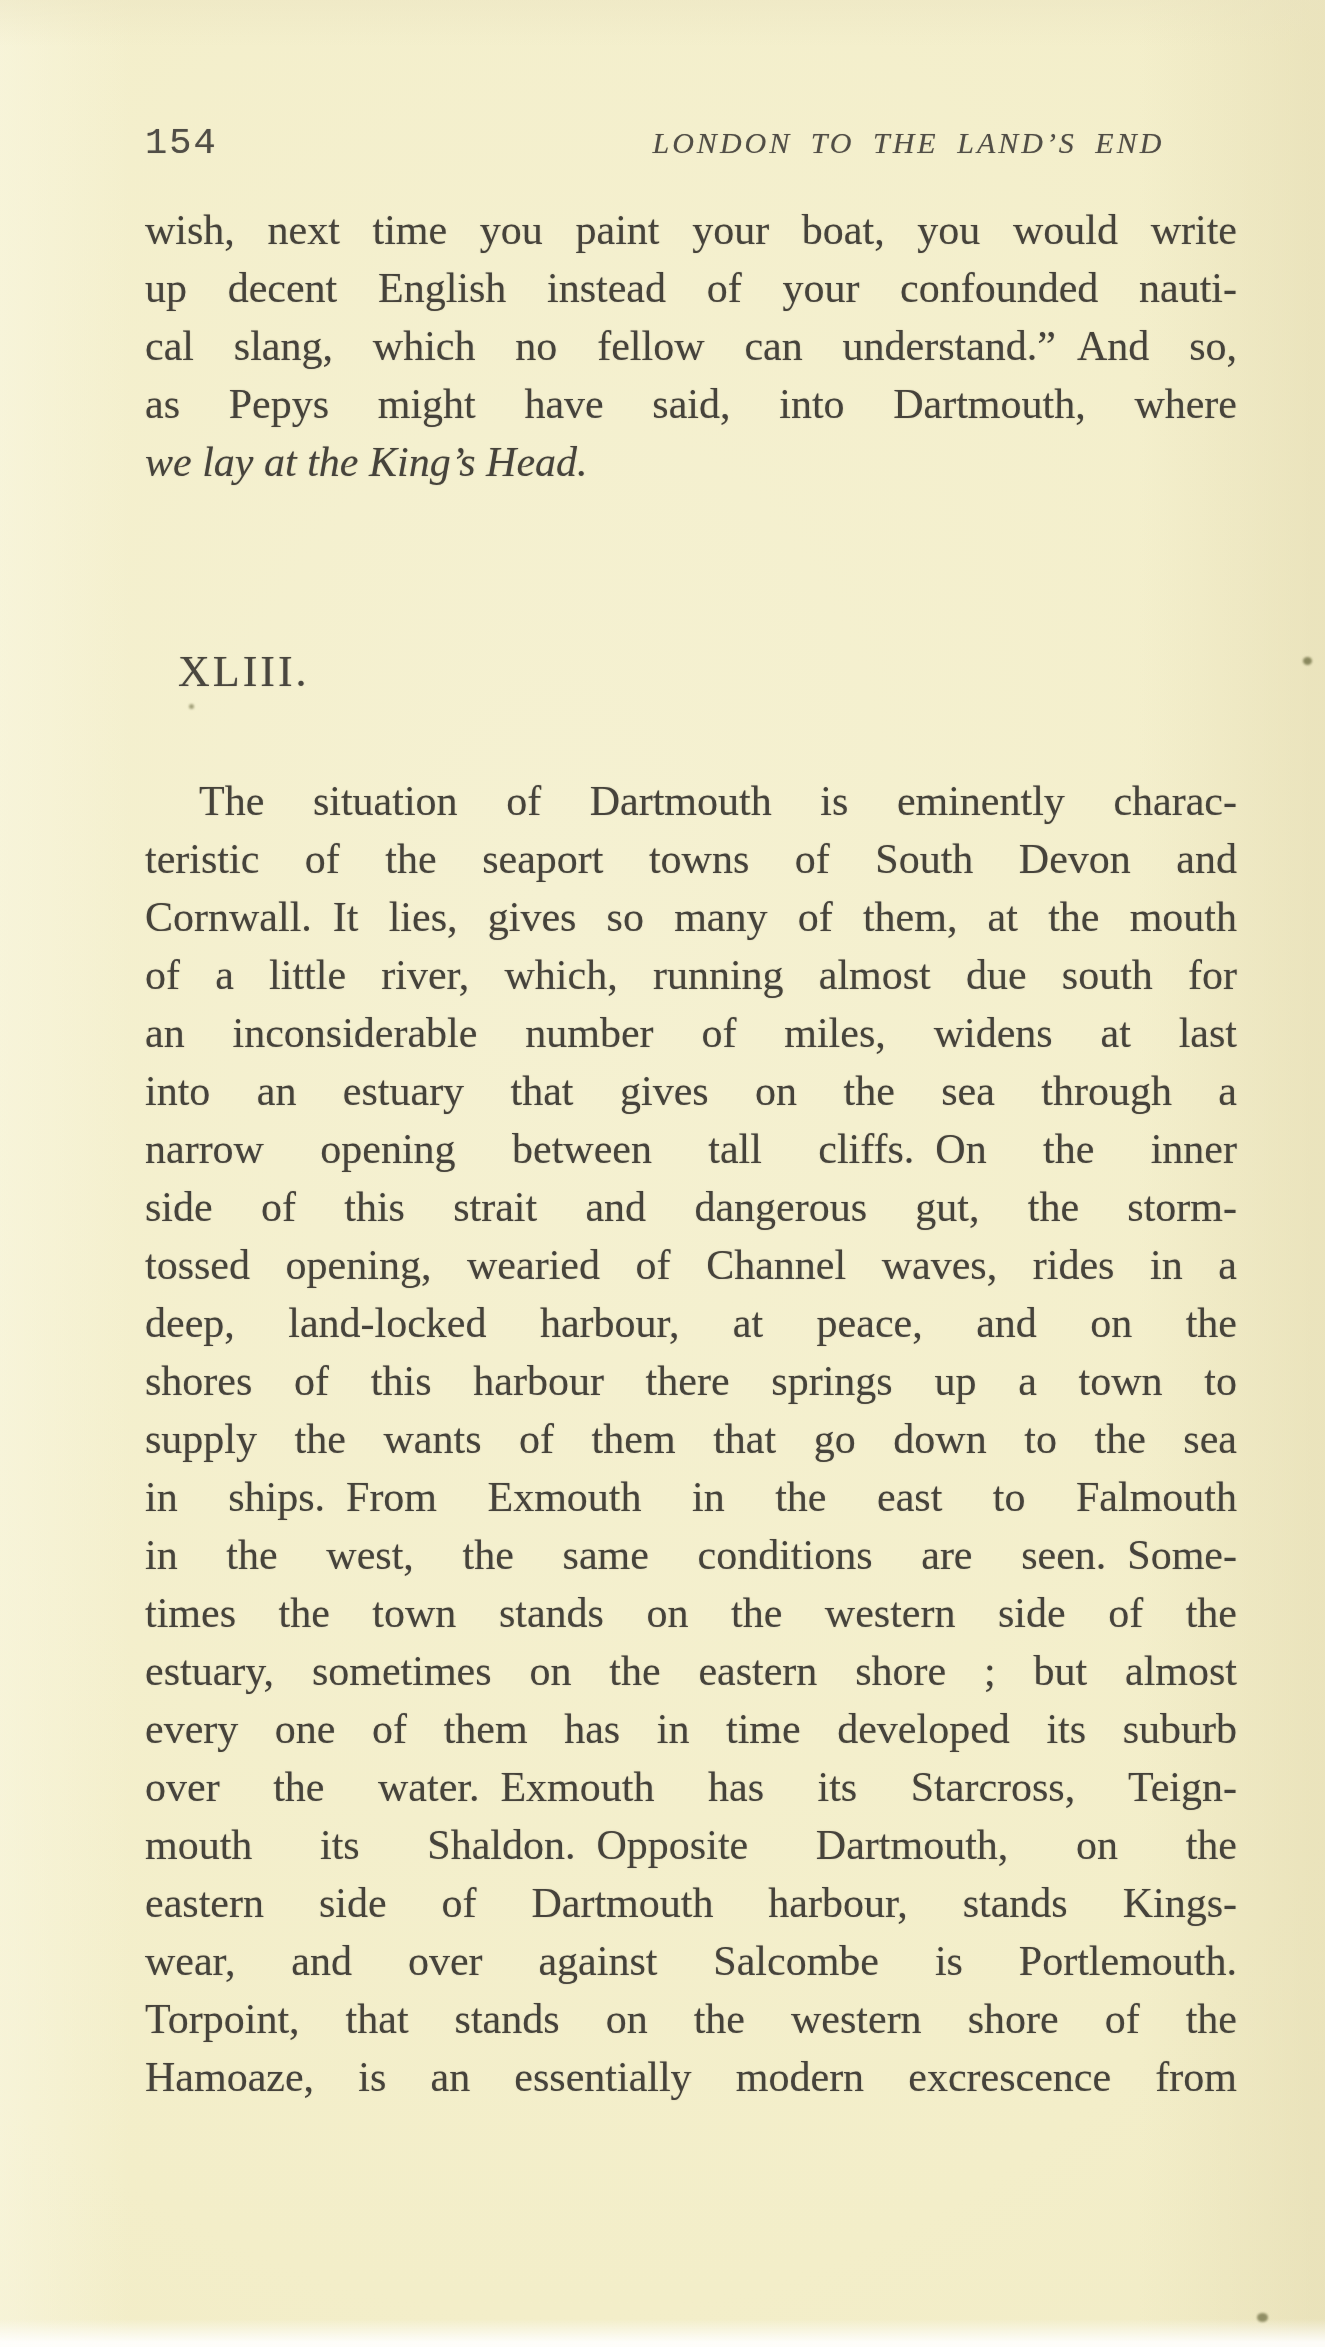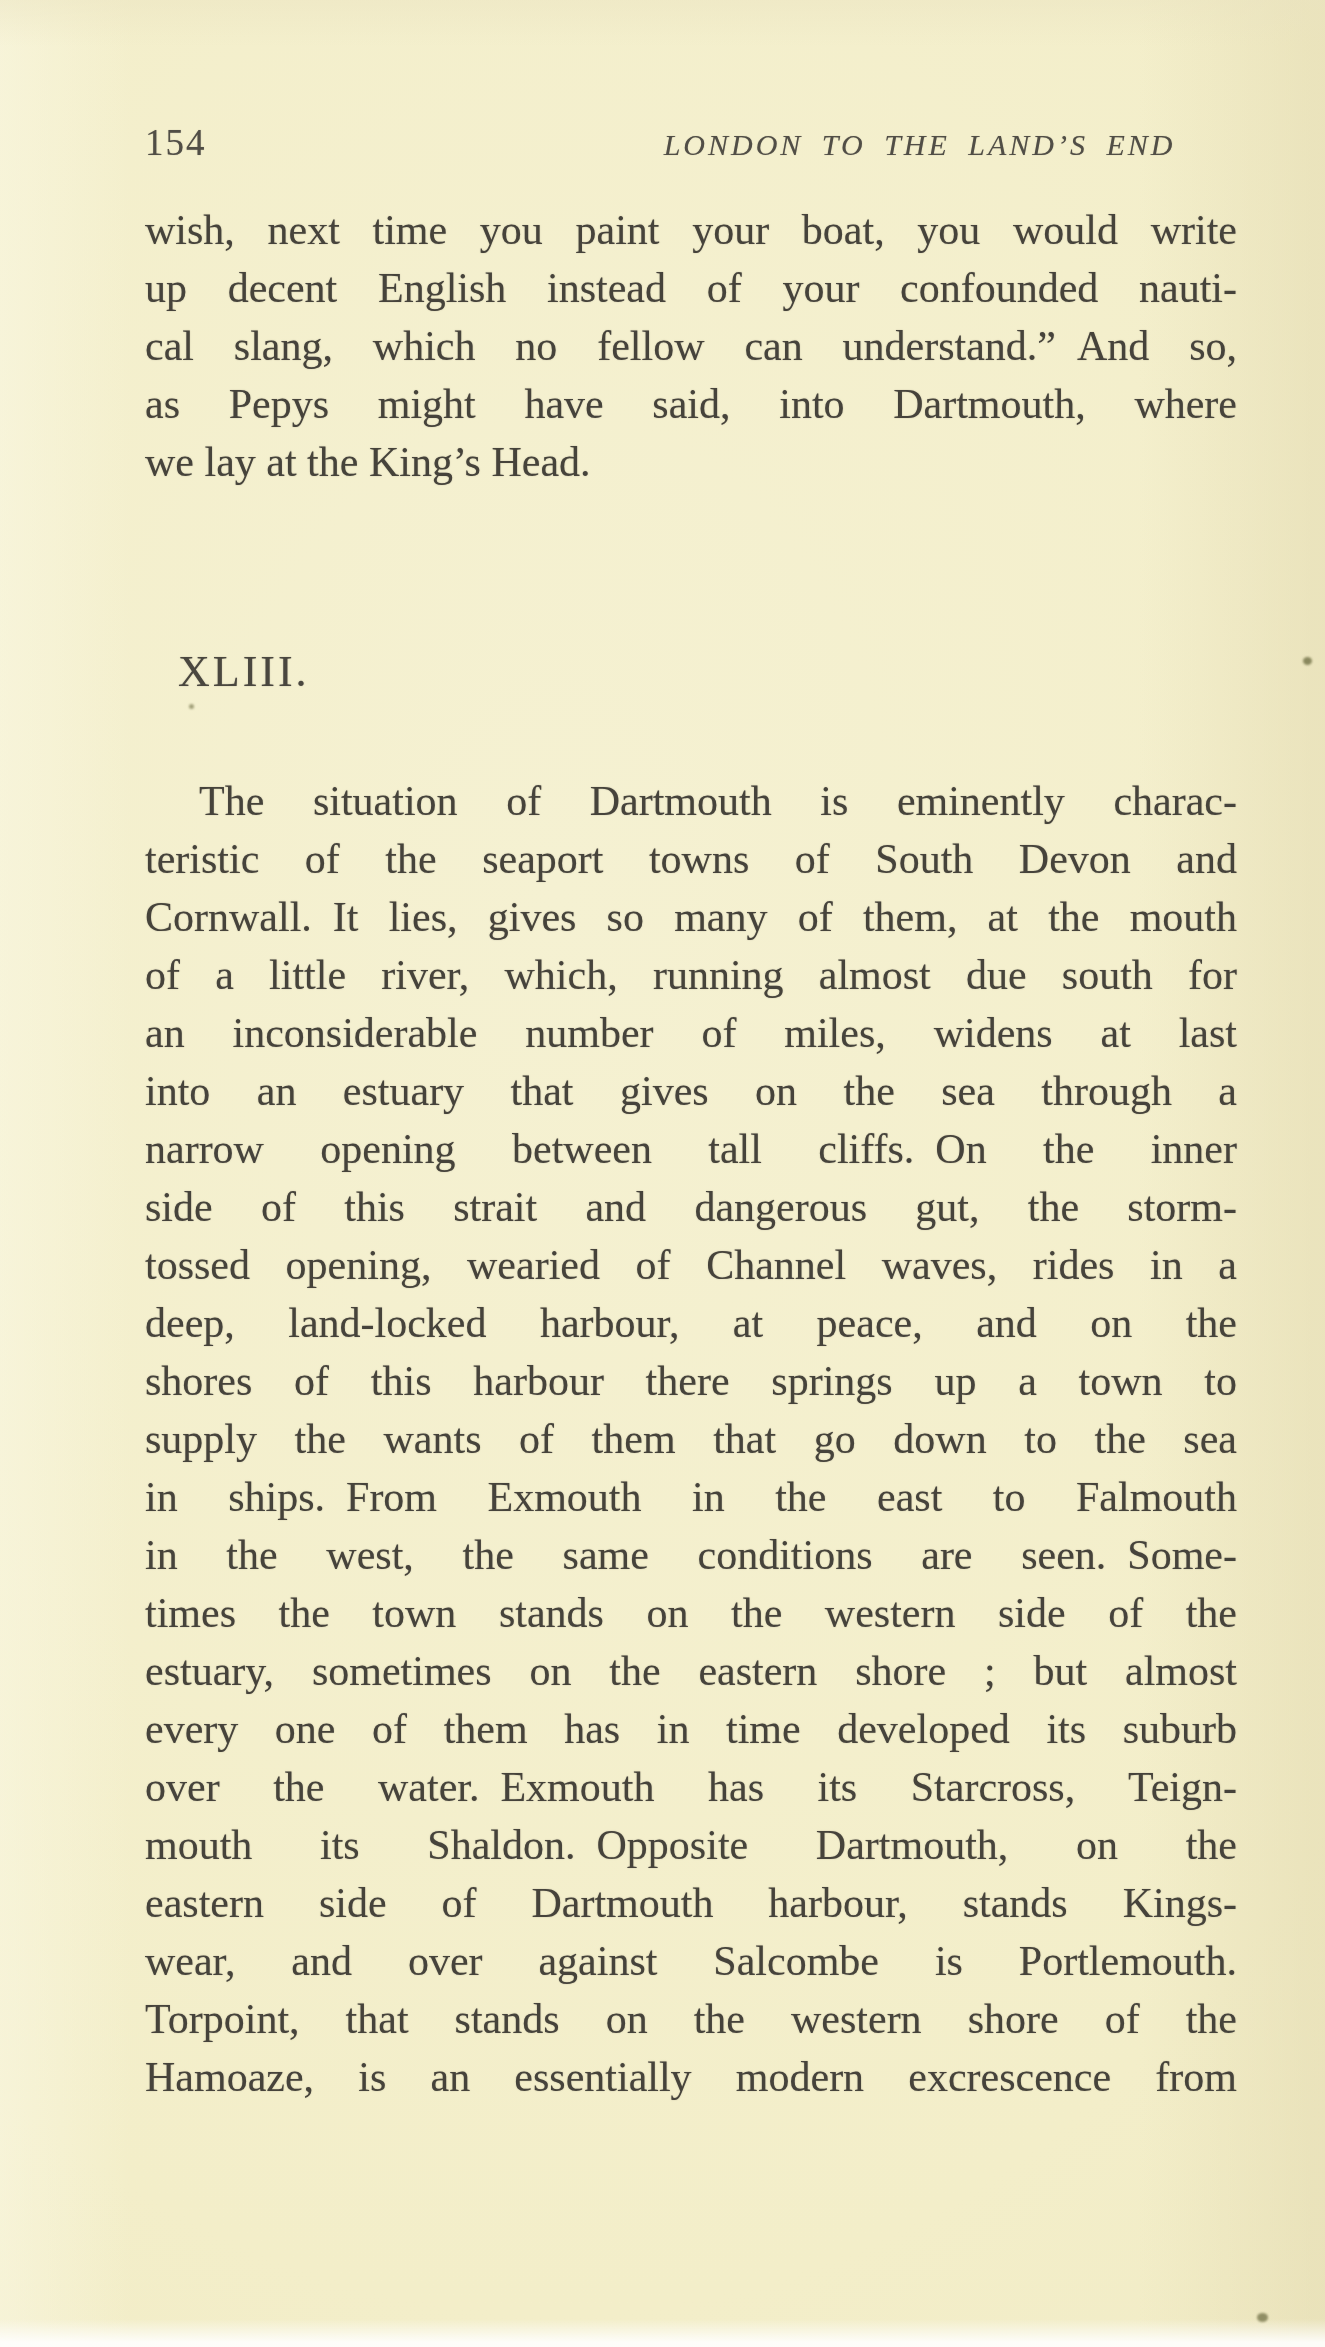--- a/index.html
+++ b/index.html
@@ -24,20 +24,21 @@
     display: flex;
     align-items: baseline;
   }
   .pagenum {
     font-size: 37px;
     line-height: 52px;
     letter-spacing: 2px;
     color: #514e46;
     text-shadow: 0 0 1px rgba(81,78,70,0.45);
     flex: 0 0 auto;
+    font-family: Liberation Mono, monospace;
   }
   .pagenum.mirror { visibility: hidden; }
   .head-title {
     flex: 1 1 auto;
     text-align: right;
     font-style: italic;
     font-size: 30px;
     line-height: 52px;
     letter-spacing: 3px;
     word-spacing: 8px;
@@ -53,21 +54,21 @@
     text-shadow: 0 0 1.3px rgba(70,67,59,0.38);
   }
   .para .line {
     font-size: 42px;
     line-height: 58px;
     text-align: justify;
     text-align-last: justify;
   }
   .para-1 { top: 201px; }
   .para-2 { top: 732px; margin-top: 40px; }
-  .para-1 .line:last-child { text-align-last: left; }   
+  .para-1 .line:last-child { text-align-last: left; font-style: italic; }   
   .para-2 .line:first-child { text-indent: 54px; }      
   
   .chapter-heading {
     position: absolute;
     left: 161px;            
     width: 1092px;
     top: 626px;
     margin: 17px;
     font-weight: normal;
     font-size: 44px;

